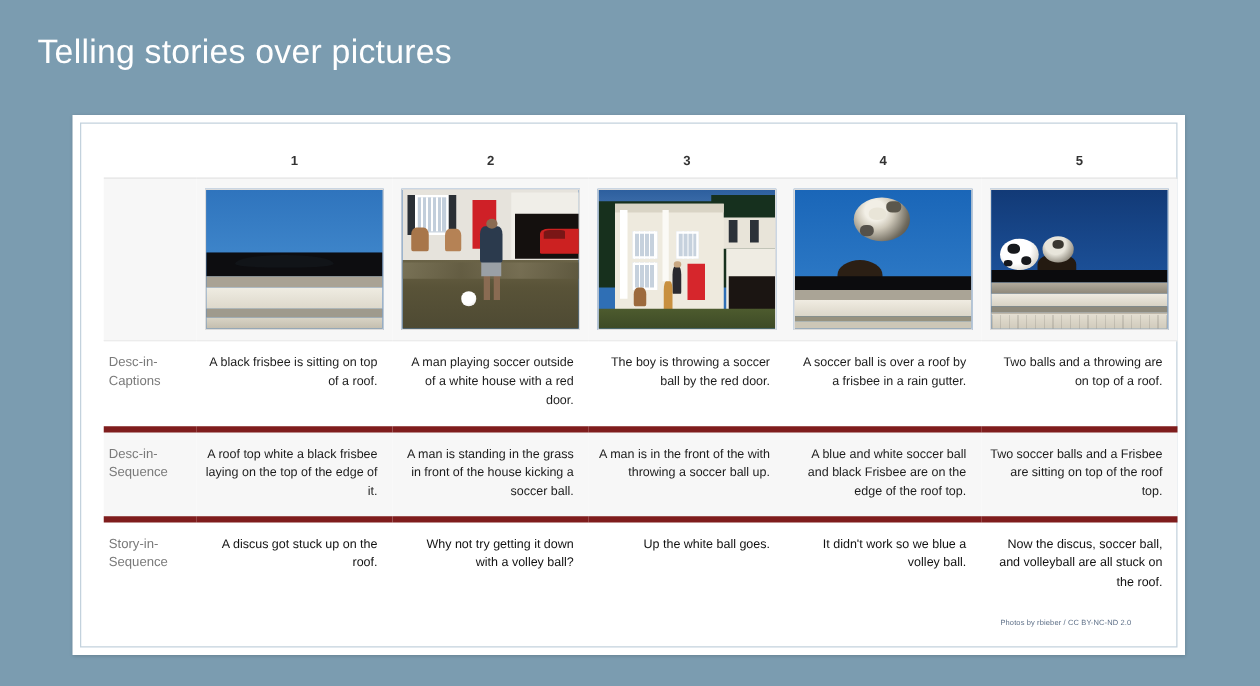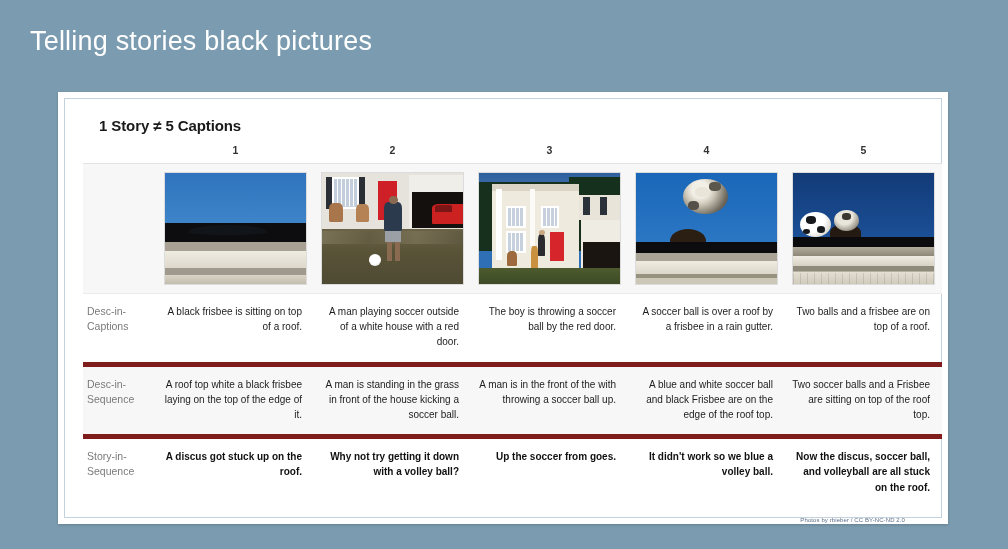--- a/index.html
+++ b/index.html
@@ -112,21 +112,21 @@
     font-size: 10px;
     color: #1c1c1c;
     line-height: 1.52;
     padding: 10px 12px 12px 7px;
     vertical-align: top;
     text-align: right;
   }
   tr.shaded td { background: #f7f7f7; }
   tr.caption-row td { border-bottom: 5px solid #7f1d1d; }
   tr.caption-row.last td { border-bottom: none; }
-  tr.bold-row td.caption-cell { font-weight: bold; color: #111111; margin-left: 44px; }
+  tr.bold-row td.caption-cell { font-weight: normal; color: #111111; margin-left: 44px; }
 
   .photo-credit {
     text-align: right;
     font-size: 6px;
     color: #5c6e86;
     padding: 10px 18px 0 0;
     letter-spacing: 0.1px;
   }
 
   
@@ -256,26 +256,25 @@
   .p5-gut2   { top: 84%; height: 4%; background: #8e8a7c; }
   .p5-gut3   { top: 88%; height: 12%;
                background: linear-gradient(#e4dfd2, #cfc9ba);
                border-top: 1px solid #b6b0a1; }
   .p5-gutlines { position: absolute; top: 90%; left: 0; width: 100%; height: 10%;
                background: repeating-linear-gradient(90deg, rgba(0,0,0,.10) 0 1px, transparent 1px 7px); }
 </style>
 </head>
 <body>
 
-<div class="slide-title">Telling stories black pictures</div>
+<div class="slide-title">Telling stories over pictures</div>
 
 <div class="figure-card">
   <div class="figure-inner">
 
-    <div class="figure-heading">1 Story ≠ 5 Captions</div>
 
     <table class="caption-table">
       <colgroup>
         <col class="label-col">
         <col class="img-col">
           <col class="img-col">
           <col class="img-col">
         <col class="img-col">
           <col class="img-col">
       </colgroup>
@@ -396,21 +395,21 @@
 
         <tr class="caption-row">
           <td class="row-label-cell">
             <span>Desc-in-</span><br>
             <span>Captions</span>
           </td>
           <td class="caption-cell">A black frisbee is sitting on top of a roof.</td>
           <td class="caption-cell">A man playing soccer outside of a white house with a red door.</td>
           <td class="caption-cell">The boy is throwing a soccer ball by the red door.</td>
           <td class="caption-cell">A soccer ball is over a roof by a frisbee in a rain gutter.</td>
-          <td class="caption-cell">Two balls and a frisbee are on top of a roof.</td>
+          <td class="caption-cell">Two balls and a throwing are on top of a roof.</td>
         </tr>
 
         <tr class="caption-row shaded">
           <td class="row-label-cell">
             <span>Desc-in-</span><br>
             <span>Sequence</span>
           </td>
           <td class="caption-cell">A roof top white a black frisbee laying on the top of the edge of it.</td>
           <td class="caption-cell">A man is standing in the grass in front of the house kicking a soccer ball.</td>
           <td class="caption-cell">A man is in the front of the with throwing a soccer ball up.</td>
@@ -418,21 +417,21 @@
           <td class="caption-cell">Two soccer balls and a Frisbee are sitting on top of the roof top.</td>
         </tr>
 
         <tr class="caption-row bold-row last">
           <td class="row-label-cell">
             <span>Story-in-</span><br>
             <span>Sequence</span>
           </td>
           <td class="caption-cell">A discus got stuck up on the roof.</td>
           <td class="caption-cell">Why not try getting it down with a volley ball?</td>
-          <td class="caption-cell">Up the soccer from goes.</td>
+          <td class="caption-cell">Up the white ball goes.</td>
           <td class="caption-cell">It didn't work so we blue a volley ball.</td>
           <td class="caption-cell">Now the discus, soccer ball, and volleyball are all stuck on the roof.</td>
         </tr>
 
       </tbody>
     </table>
 
     <div class="photo-credit">Photos by rbieber / CC BY-NC-ND 2.0</div>
 
   </div>

